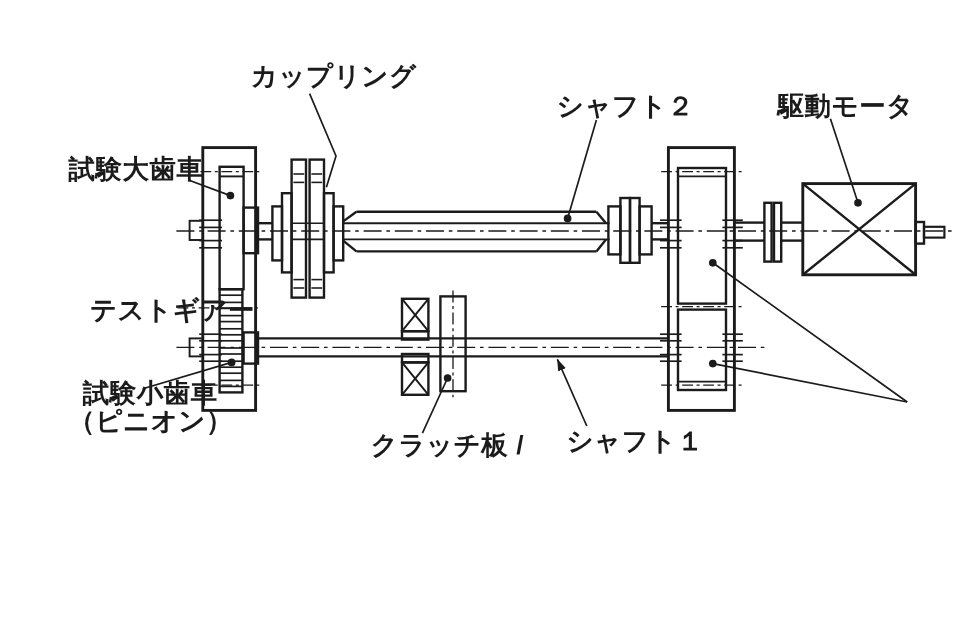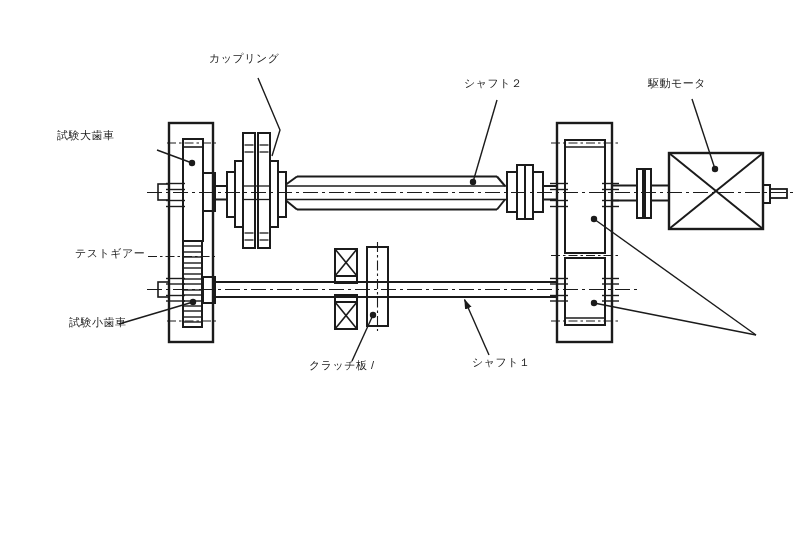--- a/index.html
+++ b/index.html
@@ -3,21 +3,21 @@
 <meta charset="utf-8">
 <style>
   :root{ --line:#1b1b1b; --bg:#ffffff; --text:#1b1b1b; }
   html,body{margin:0;padding:0;background:#e8e8e8;}
   .stage{
     position:relative; width:800px; height:533px; background:var(--bg);
     font-family:"Liberation Sans","DejaVu Sans",sans-serif; overflow:hidden;
   }
   .stage svg{position:absolute;left:0;top:0;}
   .lbl{
-    position:absolute; color:var(--text); font-size:11px; font-weight:400;
+    position:absolute; color:var(--text); font-size:22px; font-weight:700;
     letter-spacing:0.5px; white-space:nowrap; line-height:1.1;
   }
 </style>
 </head>
 <body>
 
 <div class="stage">
 
   <svg width="800" height="533" viewBox="0 0 800 533">
     <defs>
@@ -230,16 +230,17 @@
       </g>
     </g>
   </svg>
 
   <div class="lbl" style="left:57px;  top:129px;">試験大歯車</div>
   <div class="lbl" style="left:209px; top:52px;">カップリング</div>
   <div class="lbl" style="left:464px; top:77px;">シャフト２</div>
   <div class="lbl" style="left:648px; top:77px;text-align:right;">駆動モータ</div>
   <div class="lbl" style="left:63px;  top:247px;margin-left:12px;">テストギアー</div>
   <div class="lbl" style="left:21px;  top:316px;padding-left:48px;">試験小歯車</div>
+  <div class="lbl" style="left:57px;  top:339px;">（ピニオン）</div>
   <div class="lbl" style="left:309px; top:359px;text-align:center;">クラッチ板 /</div>
   <div class="lbl" style="left:445px; top:356px;margin-left:27px;">シャフト１</div>
 
 </div>
 
 </body></html>

